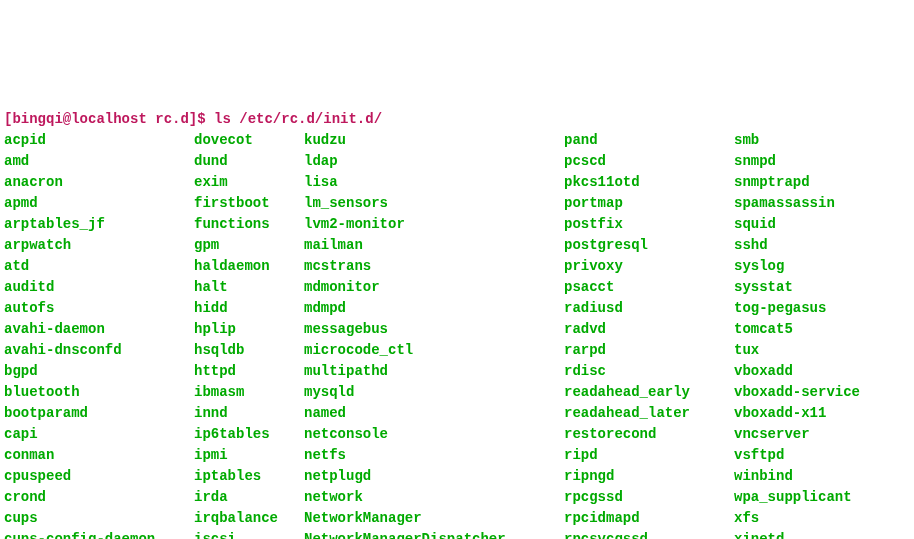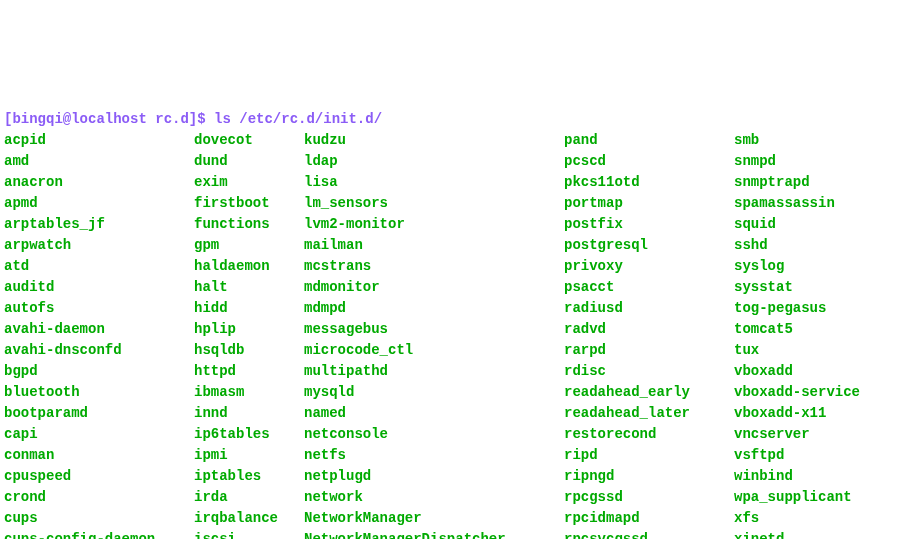--- a/index.html
+++ b/index.html
@@ -10,21 +10,21 @@
     body {
       font-family: 'Courier New', monospace;
       font-size: 14px;
       background: #ffffff;
       color: #000000;
       padding: 4px;
       white-space: pre;
       line-height: 1.5;
     }
     .prompt {
-      color: #8b5cf6;
+      color: #be185d;
       font-weight: bold;
     }
     .file {
       color: #00aa00;
       font-weight: bold;
     }
     .columns {
       display: flex;
       gap: 0;
     }

